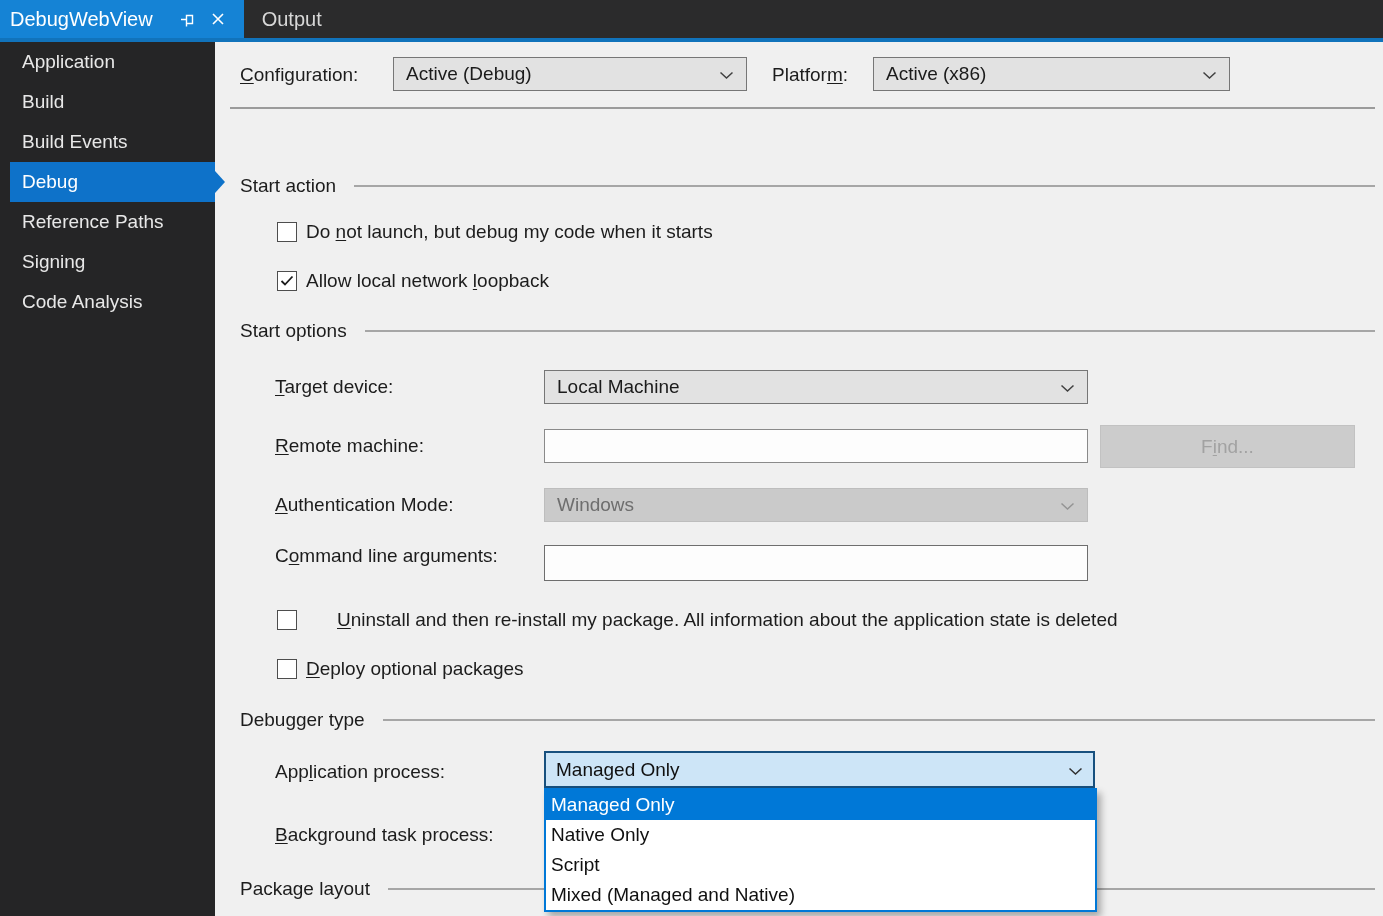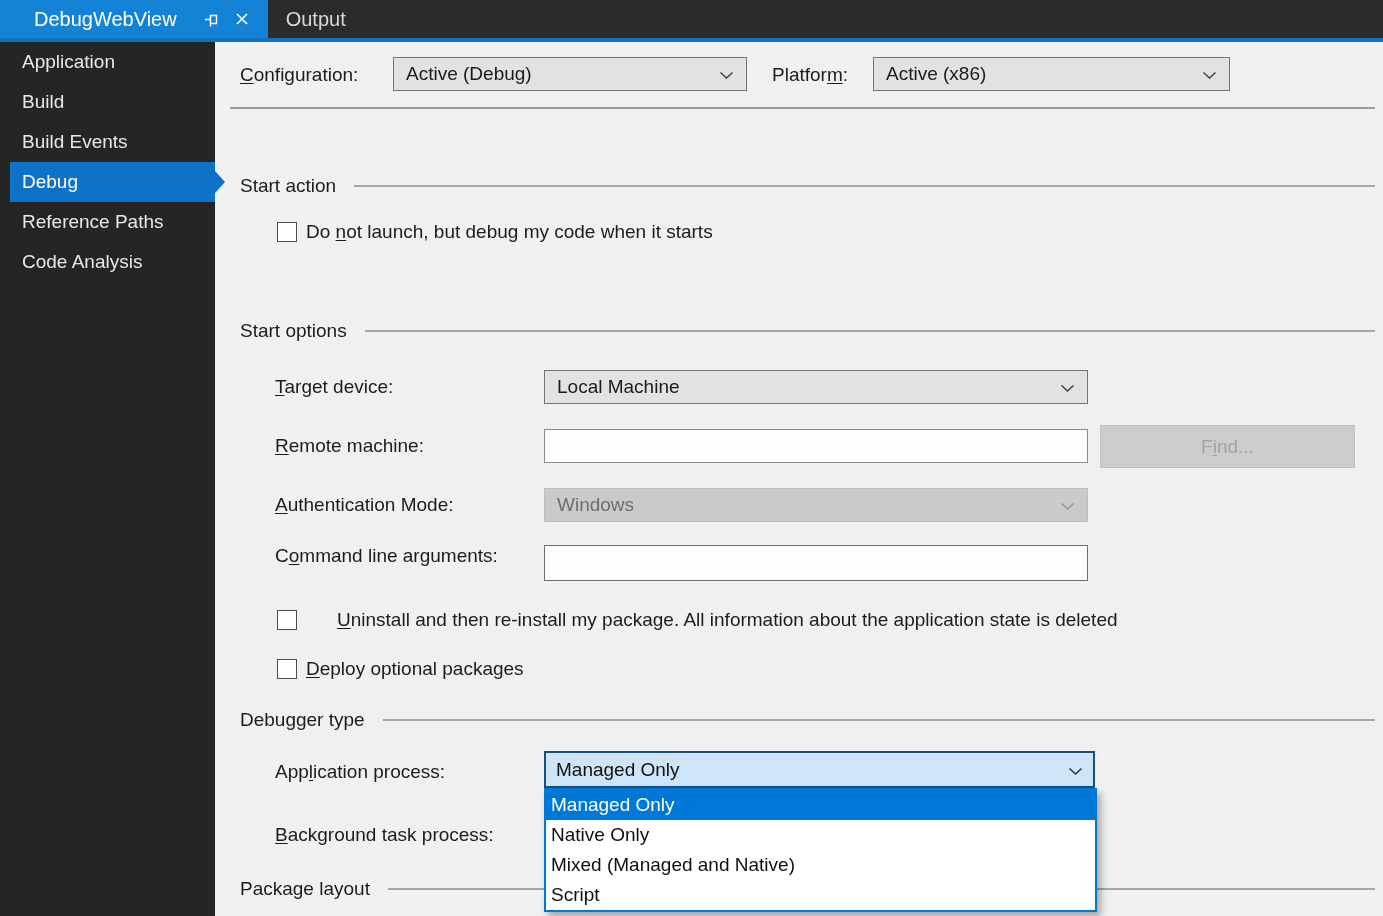--- a/index.html
+++ b/index.html
@@ -2,21 +2,21 @@
 <html><head>
 <meta charset="utf-8">
 <style>
   html,body{margin:0;padding:0;}
   body{font-family:"Liberation Sans",sans-serif;background:#f0f0f0;}
   #app{position:relative;width:1383px;height:916px;overflow:hidden;background:#f0f0f0;}
 
   
   .tabbar{position:absolute;top:0;left:0;right:0;height:38px;background:#2b2b2c;display:flex;z-index:6;}
   .tab{display:flex;align-items:center;height:38px;padding:0 18px;color:#d8d8d8;font-size:20px;cursor:default;}
-  .tab.active{background:#1583d5;color:#ffffff;padding:0 15px 0 34px;}
+  .tab.active{background:#1583d5;color:#ffffff;padding:0 15px 0 10px;}
   .tab.active .tab-title{margin-right:24px;}
   .tab-icon{display:flex;align-items:center;justify-content:center;width:22px;height:22px;}
   .tab-icon + .tab-icon{margin-left:8px;}
   .accent-strip{position:absolute;top:38px;left:0;right:0;height:4px;background:#1173bb;z-index:6;}
 
   
   .sidebar{position:absolute;top:42px;left:0;width:215px;bottom:0;background:#252526;padding-top:0;z-index:5;}
   .side-item{position:relative;height:40px;display:flex;align-items:center;padding-left:22px;color:#e8e8e8;font-size:19px;cursor:default;white-space:nowrap;}
   .side-item.selected{background:#0e72c9;margin-left:10px;padding-left:12px;color:#ffffff;}
   .side-item.selected::after{content:"";position:absolute;right:-10px;top:50%;margin-top:-11px;width:0;height:0;
@@ -78,20 +78,21 @@
     </div>
   </div>
   <div class="accent-strip"></div>
 
   <div class="sidebar">
     <div class="side-item">Application</div>
     <div class="side-item">Build</div>
     <div class="side-item">Build Events</div>
     <div class="side-item selected">Debug</div>
     <div class="side-item">Reference Paths</div>
+    <div class="side-item">Signing</div>
     <div class="side-item">Code Analysis</div>
   </div>
 
   <div class="main">
 
     <span class="lbl" style="left:18px;top:22px;"><span></span><u>C</u><span>onfiguration:</span></span>
     <div class="combo" style="left:171px;top:15px;width:354px;height:34px;">
       <span class="val">Active (Debug)</span>
       <span><svg width="15" height="9" viewBox="0 0 15 9" fill="none" stroke="#404040" stroke-width="1.5">
             <path d="M1.5 1.5 L7.5 7 L13.5 1.5"></path>
@@ -106,20 +107,28 @@
     </div>
     <div class="separator"></div>
 
     <div class="section" style="top:131px;">
       <span>Start action</span>
       <span class="rule"></span>
     </div>
     <div class="checkrow" style="left:55px;top:179px;">
       <span class="checkbox"></span>
       <span><span>Do </span><u>n</u><span>ot launch, but debug my code when it starts</span></span>
+    </div>
+    <div class="checkrow" style="left:55px;top:228px;">
+      <span class="checkbox">
+        <svg width="14" height="12" viewBox="0 0 14 12" fill="none" stroke="#1c1c1c" stroke-width="1.8">
+            <path d="M1.5 6 L5 9.5 L12.5 1.5"></path>
+          </svg>
+      </span>
+      <span><span>Allow local network </span><u>l</u><span>oopback</span></span>
     </div>
 
     <div class="section" style="top:276px;">
       <span>Start options</span>
       <span class="rule"></span>
     </div>
 
     <span class="lbl" style="left:53px;top:334px;"><span></span><u>T</u><span>arget device:</span></span>
     <div class="combo" style="left:322px;top:328px;width:544px;height:34px;">
       <span class="val">Local Machine</span>
@@ -170,18 +179,18 @@
     <span class="lbl" style="left:53px;top:782px;"><span></span><u>B</u><span>ackground task process:</span></span>
 
     <div class="section" style="top:834px;">
       <span>Package layout</span>
       <span class="rule"></span>
     </div>
 
     <div class="droplist" style="left:322px;top:746px;width:553px;">
       <div class="dropitem hl">Managed Only</div>
       <div class="dropitem">Native Only</div>
+      <div class="dropitem">Script</div>
       <div class="dropitem">Mixed (Managed and Native)</div>
-      <div class="dropitem">Script</div>
     </div>
 
   </div>
 </div>
 
 </body></html>

